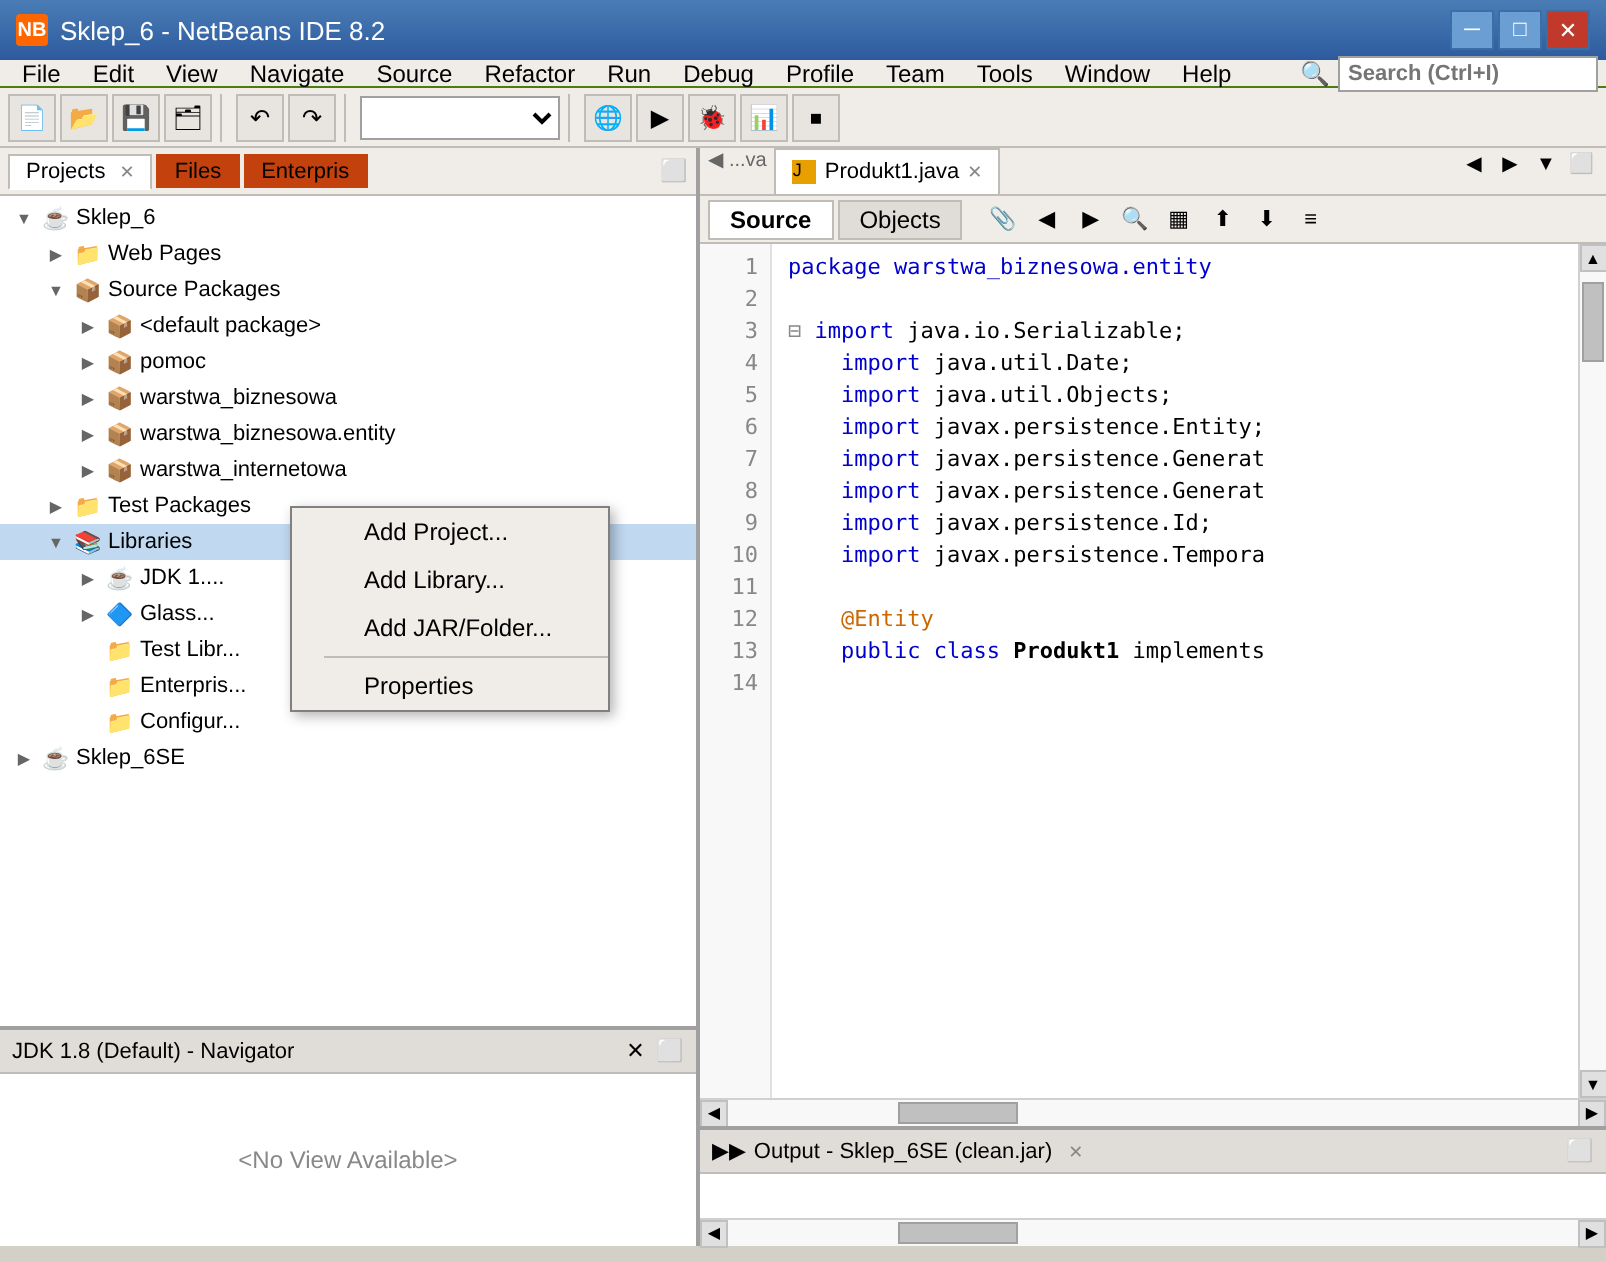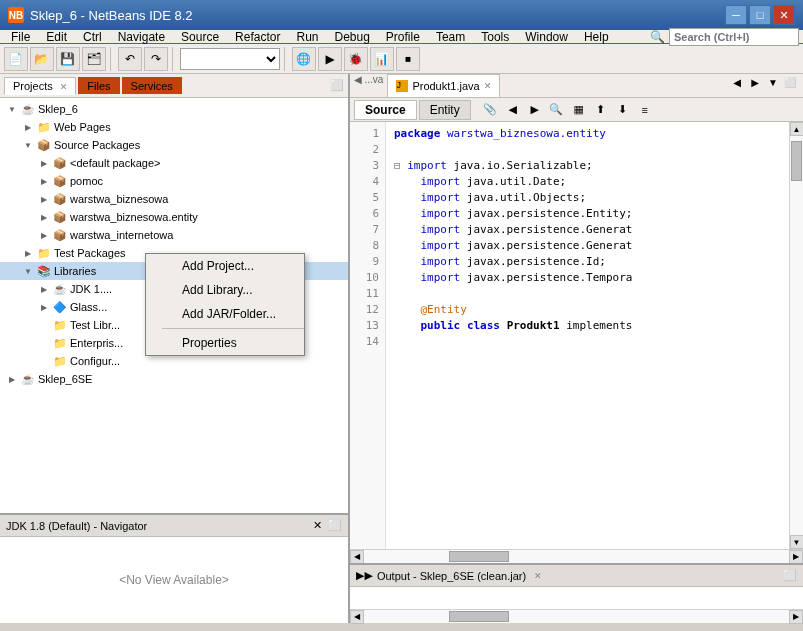--- a/index.html
+++ b/index.html
@@ -266,21 +266,21 @@
     .line-num { padding-right: 4px; height: 16px; line-height: 16px; display: flex; align-items: center; justify-content: flex-end; padding-right: 6px; }
     #code-content {
       flex: 1;
       padding: 4px 8px;
       font-family: monospace;
       font-size: 11px;
       overflow: auto;
       line-height: 16px;
     }
     .code-line { height: 16px; white-space: pre; }
-    .kw { color: #0000cc; font-weight: bold; }
+    .kw { color: #0000cc; font-weight: normal; }
     .kw2 { color: #0000cc; }
     .ann { color: #cc6600; }
     .cls { color: #000000; font-weight: bold; }
     .pkg { color: #0000cc; }
     #editor-scrollbar-v {
       width: 14px;
       background: #f0f0f0;
       border-left: 1px solid #d0d0d0;
       display: flex;
       flex-direction: column;
@@ -349,21 +349,21 @@
   <div id="title-controls">
     <div class="title-btn">─</div>
     <div class="title-btn">□</div>
     <div class="title-btn close">✕</div>
   </div>
 </div>
 
 <div id="menu-bar">
   <span class="menu-item">File</span>
   <span class="menu-item">Edit</span>
-  <span class="menu-item">Ctrl</span>
+  <span class="menu-item">View</span>
   <span class="menu-item">Navigate</span>
   <span class="menu-item">Source</span>
   <span class="menu-item">Refactor</span>
   <span class="menu-item">Run</span>
   <span class="menu-item">Debug</span>
   <span class="menu-item">Profile</span>
   <span class="menu-item">Team</span>
   <span class="menu-item">Tools</span>
   <span class="menu-item">Window</span>
   <span class="menu-item">Help</span>
@@ -391,21 +391,21 @@
   <div class="tb-btn">⏹</div>
 </div>
 
 <div id="main-content">
 
   <div id="left-panel">
 
     <div id="project-tabs">
       <div class="proj-tab active">Projects <span class="proj-tab-close">✕</span></div>
       <div class="proj-tab">Files</div>
-      <div class="proj-tab">Services</div>
+      <div class="proj-tab">Enterpris</div>
       <span id="panel-controls">⬜</span>
     </div>
 
     <div id="project-tree">
 
       <div class="tree-item indent-1">
         <span class="tree-expander expand-tri">▼</span>
         <span class="tree-icon">☕</span>
         <span class="tree-label">Sklep_6</span>
       </div>
@@ -533,21 +533,21 @@
       <div id="editor-tab-controls">
         <div class="et-btn">◀</div>
         <div class="et-btn">▶</div>
         <div class="et-btn">▼</div>
         <div class="et-btn">⬜</div>
       </div>
     </div>
 
     <div id="source-tabs">
       <div class="source-tab active">Source</div>
-      <div class="source-tab">Entity</div>
+      <div class="source-tab">Objects</div>
       <div id="source-toolbar">
         <div class="st-btn">📎</div>
         <div class="st-btn">◀</div>
         <div class="st-btn">▶</div>
         <div class="st-btn">🔍</div>
         <div class="st-btn">▦</div>
         <div class="st-btn">⬆</div>
         <div class="st-btn">⬇</div>
         <div class="st-btn">≡</div>
       </div>

